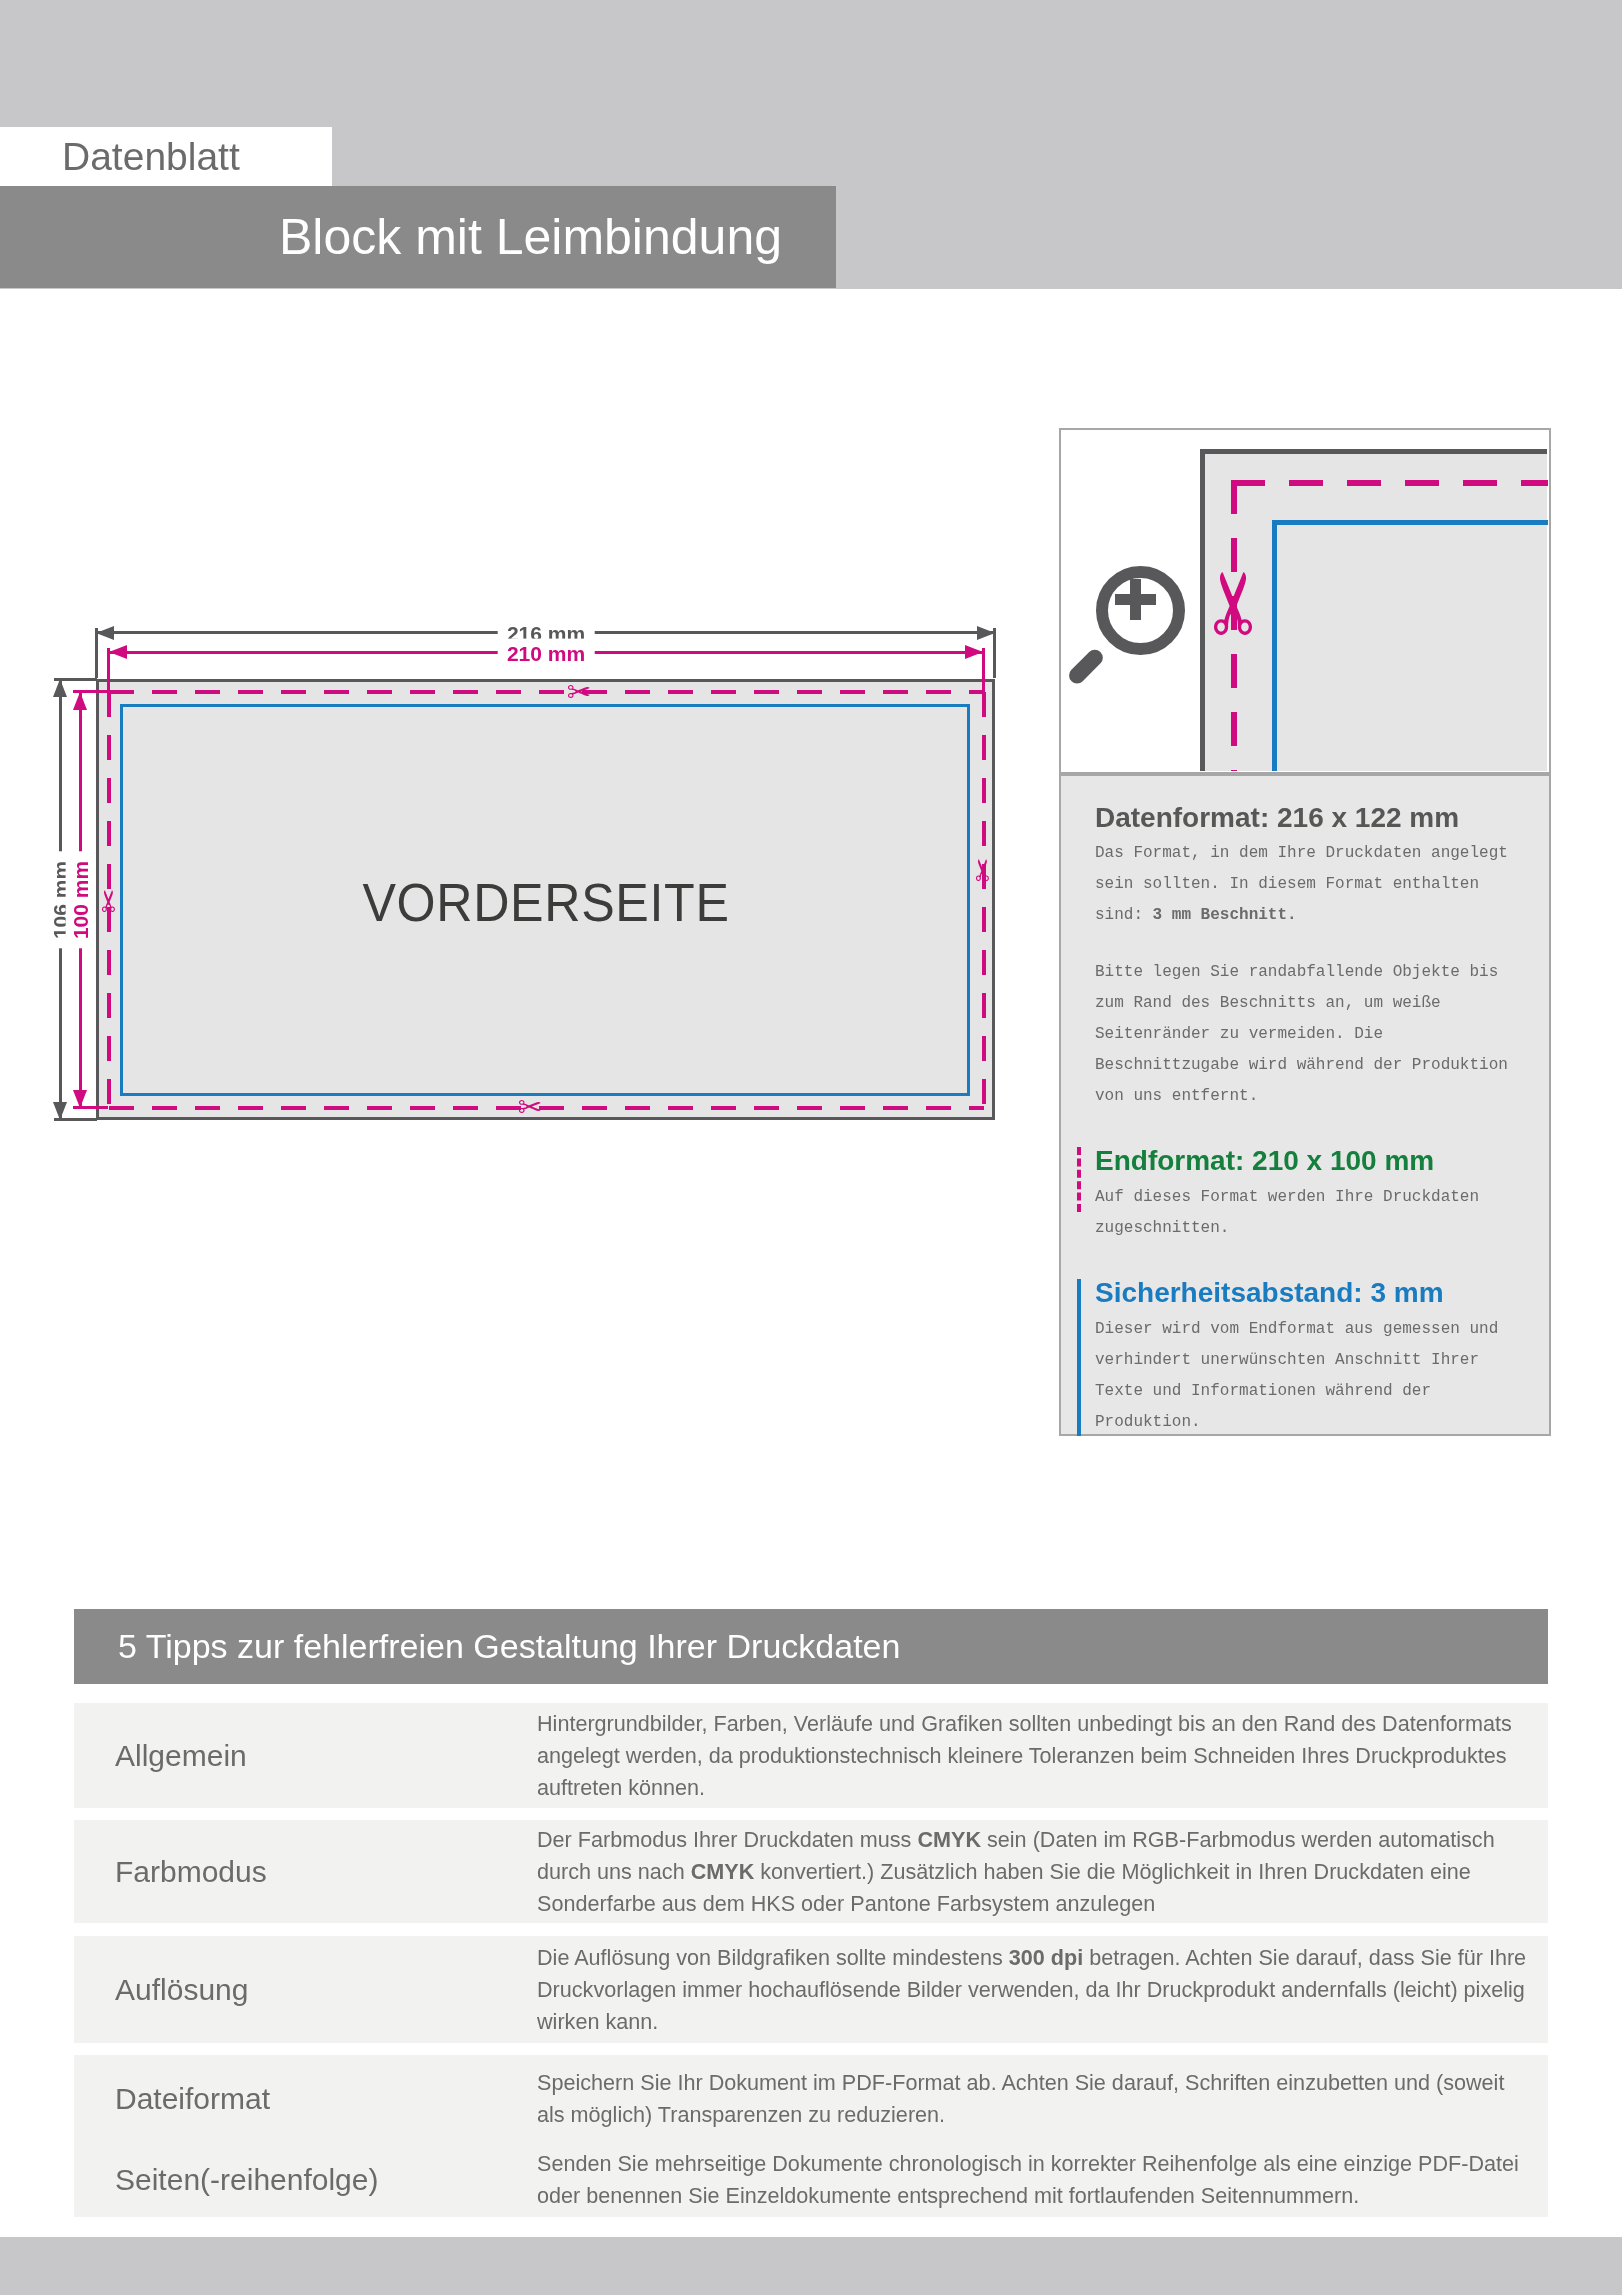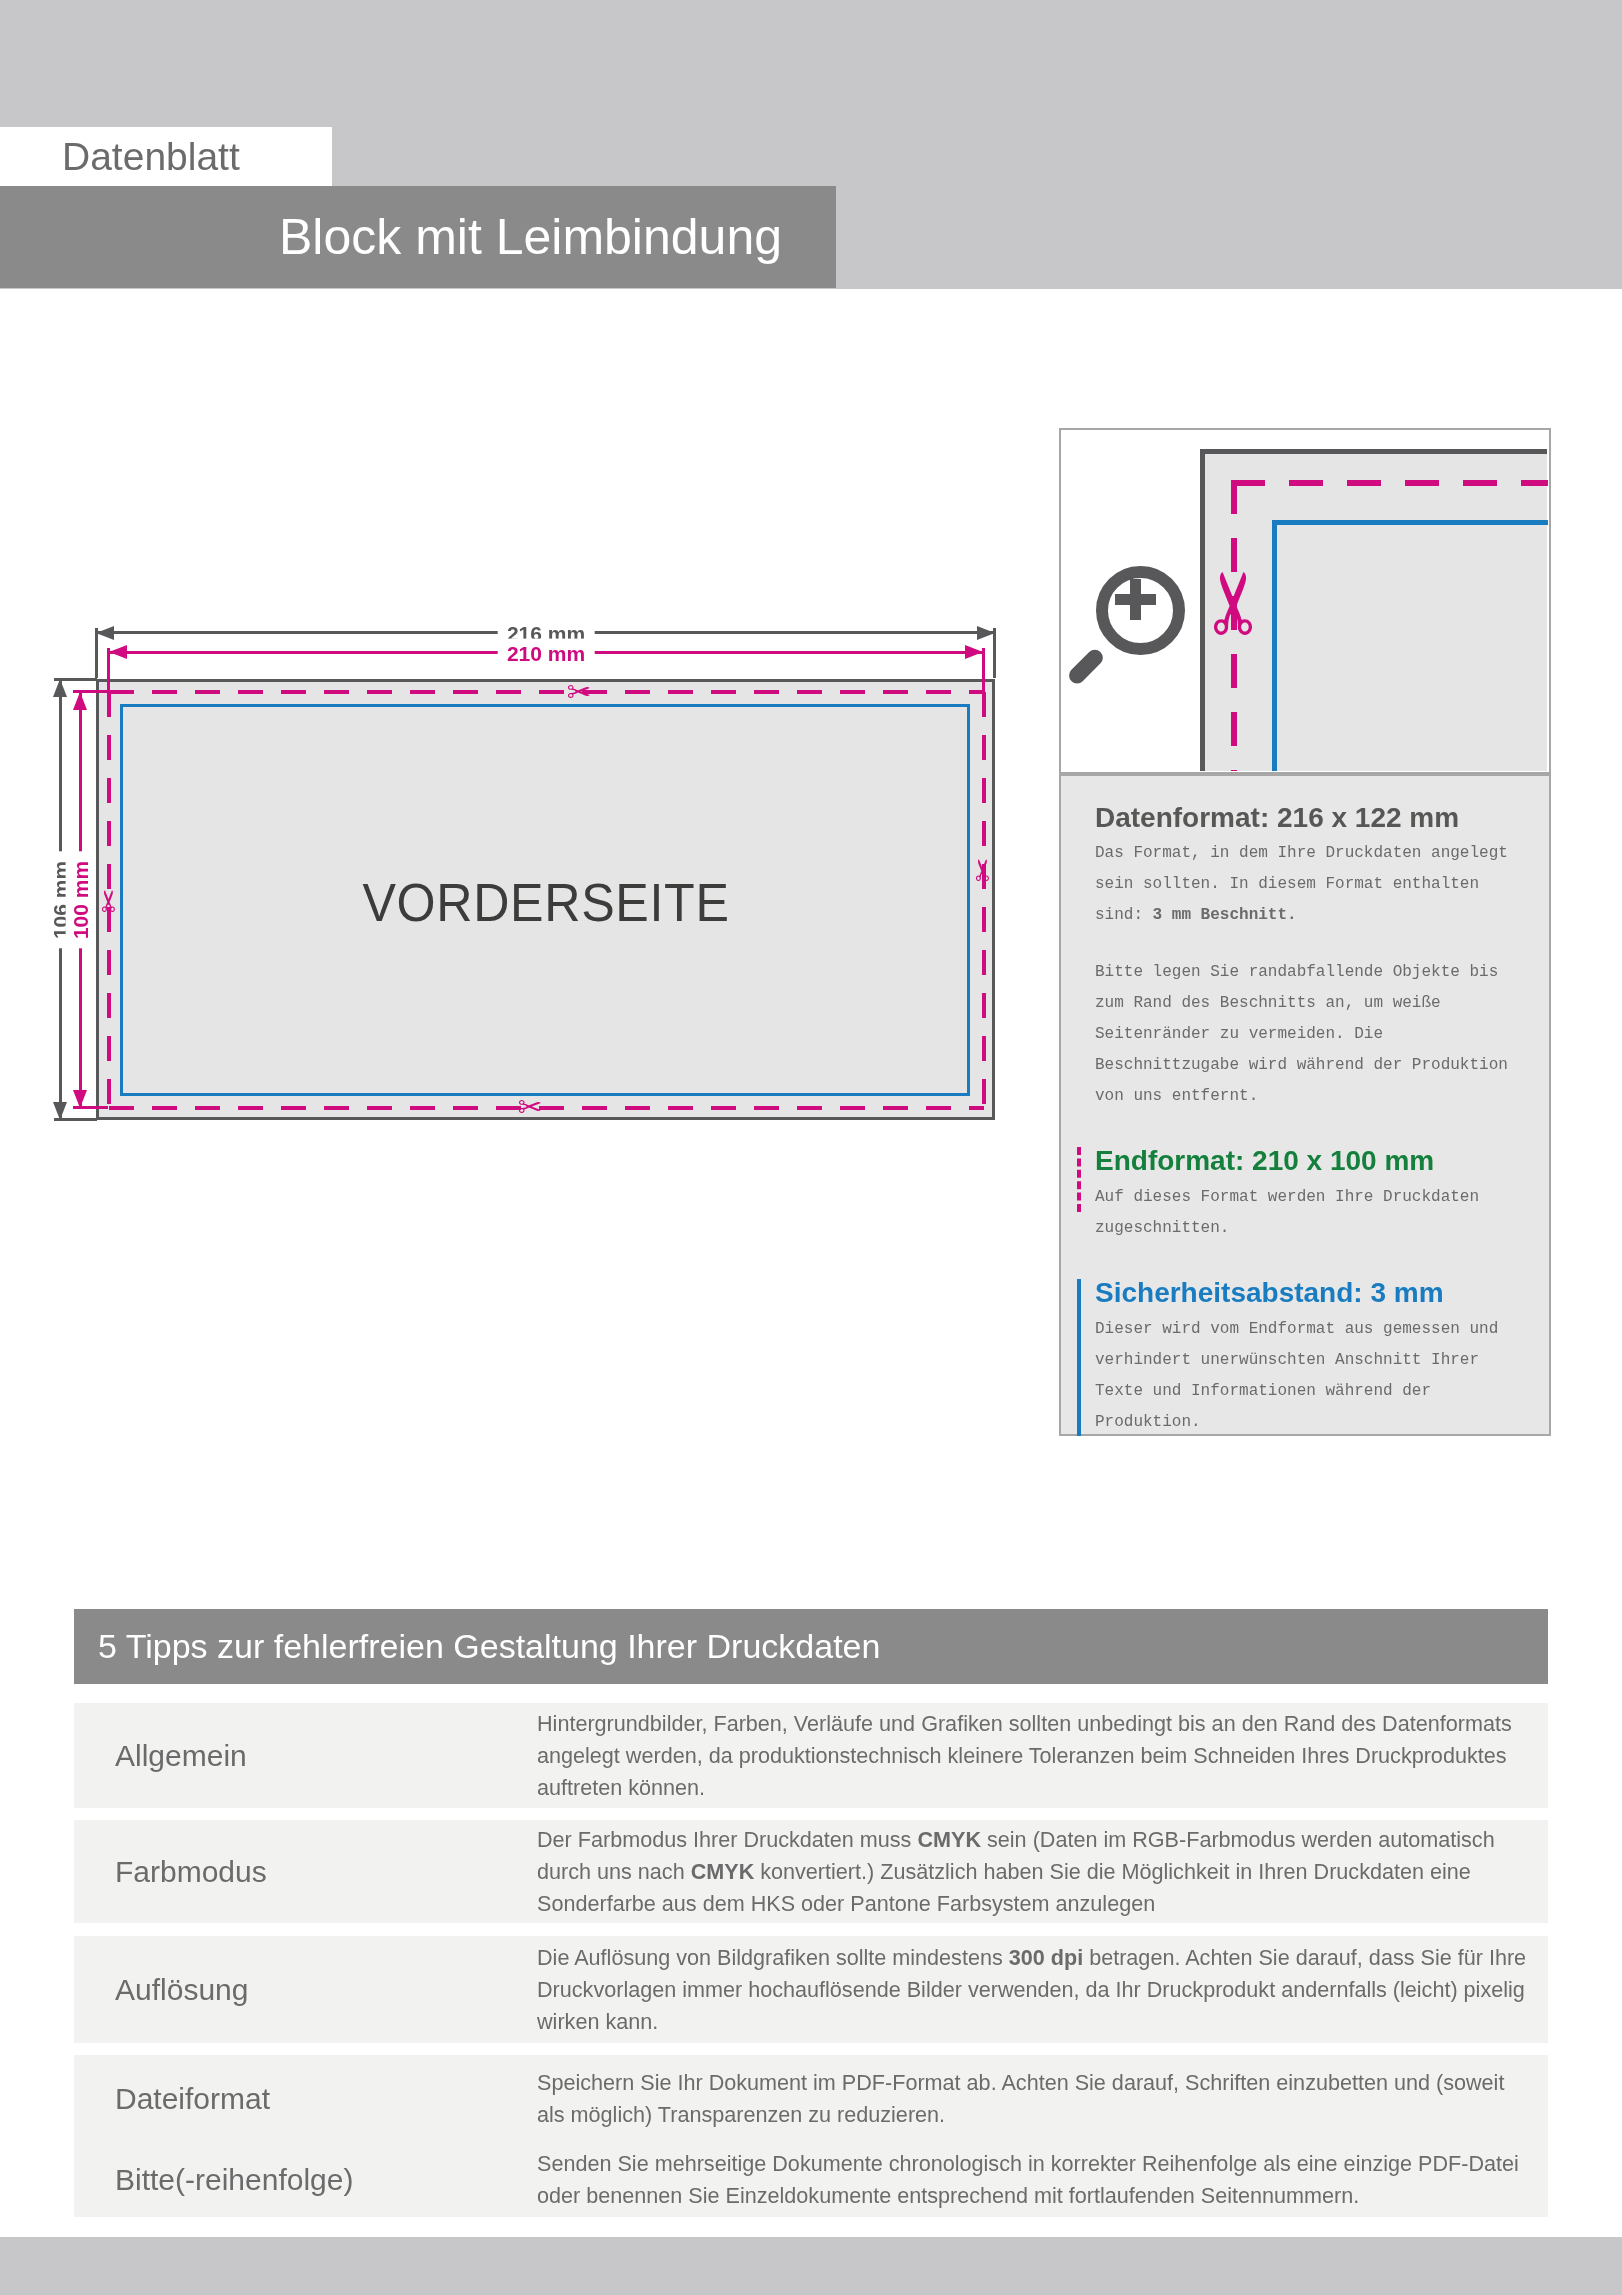--- a/index.html
+++ b/index.html
@@ -72,21 +72,21 @@
   .info-box .para2{margin-top:26px;}
   .info-sec{position:relative;margin-top:31px;}
   .marker-dashed{position:absolute;left:-17.7px;top:3.9px;height:65px;width:0;border-left:4.6px dashed #d00a7f;}
   .marker-solid{position:absolute;left:-17.7px;top:3.9px;bottom:2.6px;width:0;border-left:4.6px solid #1a7cc0;}
   .hd-data{color:#575756;}
   .hd-end{color:#15803d;}
   .hd-safe{color:#1a7cc0;}
 
   
   .tips-banner{left:74px;top:1609px;width:1474px;height:75px;background:#8b8a8a;display:flex;align-items:center;
-    padding-left:24px;box-sizing:border-box;color:#ffffff;font-size:34px;}
+    padding-left:44px;box-sizing:border-box;color:#ffffff;font-size:34px;}
   .tip-row{left:74px;width:1474px;background:#f2f2f1;display:flex;align-items:center;box-sizing:border-box;}
   .tip-label{width:463px;padding-left:41px;box-sizing:border-box;font-size:30px;color:#6b6b6b;flex-shrink:0;}
   .tip-body{flex:1;padding-right:18.3px;font-size:21.6px;line-height:32px;color:#6b6b6b;}
   .row1{top:1703px;height:105px;}
   .row2{top:1820px;height:103px;}
   .row3{top:1936px;height:107px;}
   .row4{top:2055px;height:88px;}
   .row5{top:2142px;height:75px;}
 
   .bottom-band{left:0;top:2237px;width:1623px;height:58px;background:#c7c6c8;}
@@ -191,20 +191,20 @@
   </div>
   <div class="abs tip-row row3">
     <div class="tip-label">Auflösung</div>
     <div class="tip-body"><span>Die Auflösung von Bildgrafiken sollte mindestens </span><span style="font-weight: bold;">300 dpi</span><span> betragen. Achten Sie darauf, dass Sie für Ihre Druckvorlagen immer hochauflösende Bilder verwenden, da Ihr Druckprodukt andernfalls (leicht) pixelig wirken kann.</span></div>
   </div>
   <div class="abs tip-row row4">
     <div class="tip-label">Dateiformat</div>
     <div class="tip-body"><span>Speichern Sie Ihr Dokument im PDF-Format ab. Achten Sie darauf, Schriften einzubetten und (soweit als möglich) Transparenzen zu reduzieren.</span></div>
   </div>
   <div class="abs tip-row row5">
-    <div class="tip-label">Bitte(-reihenfolge)</div>
+    <div class="tip-label">Seiten(-reihenfolge)</div>
     <div class="tip-body"><span>Senden Sie mehrseitige Dokumente chronologisch in korrekter Reihenfolge als eine einzige PDF-Datei oder benennen Sie Einzeldokumente entsprechend mit fortlaufenden Seitennummern.</span></div>
   </div>
 
   <div class="abs bottom-band"></div>
 
 </div>
 
 
 </body></html>

